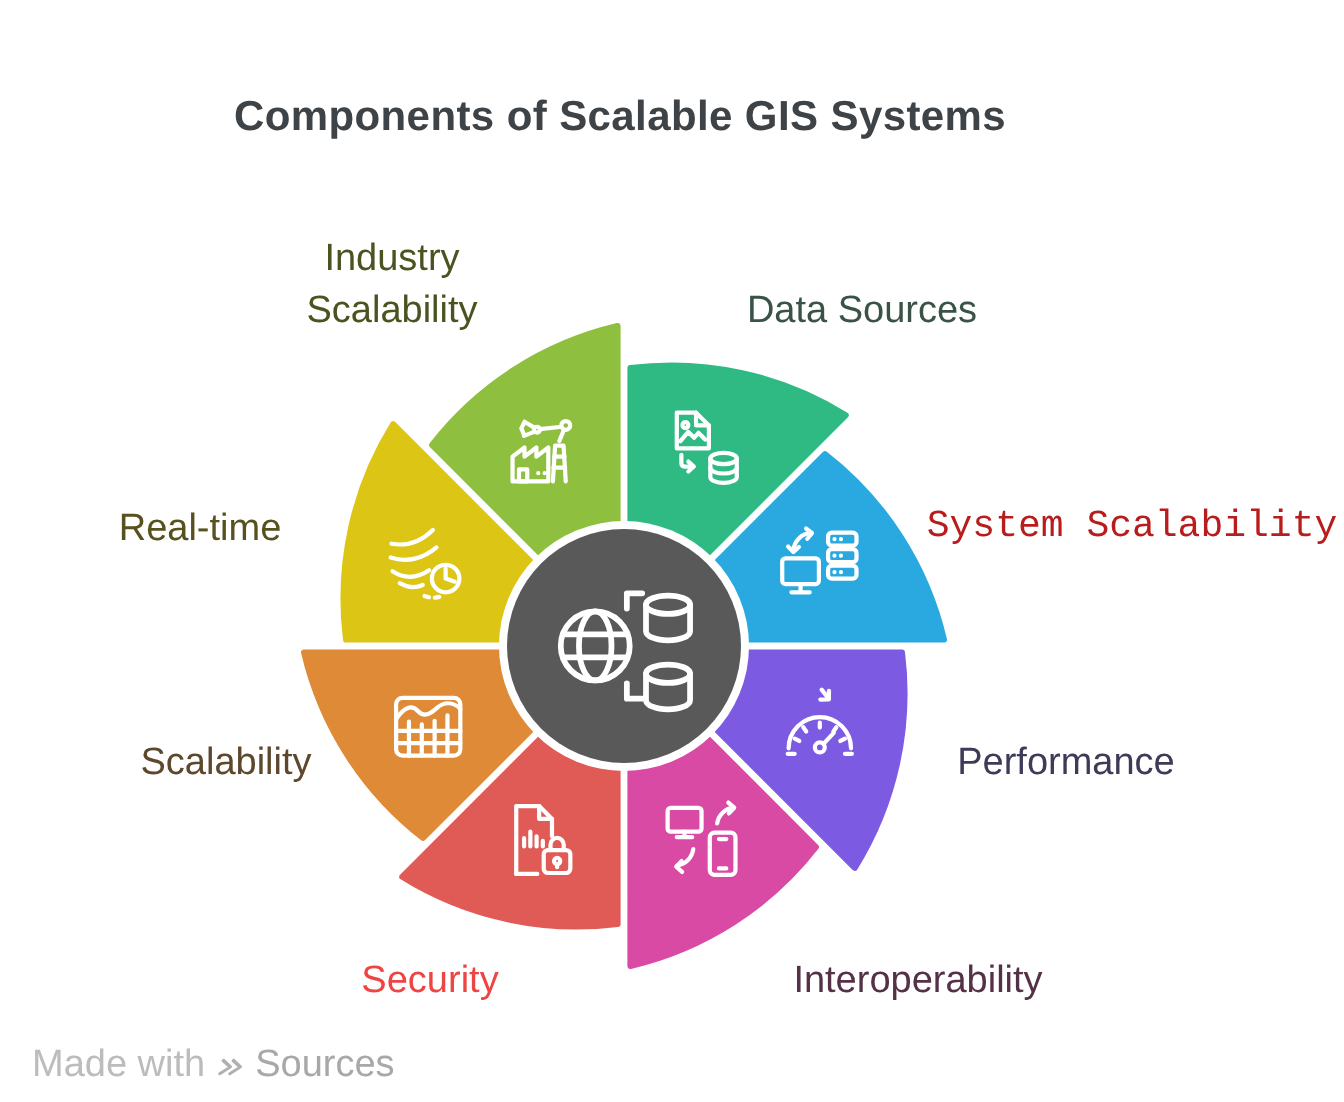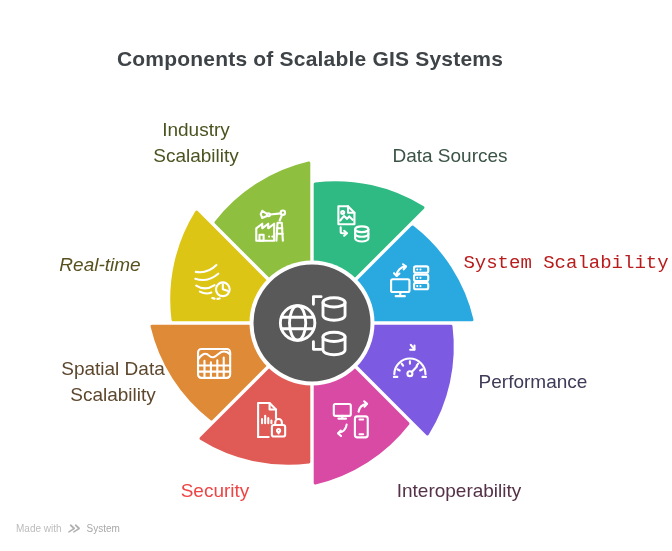--- a/index.html
+++ b/index.html
@@ -9,21 +9,21 @@
   .stage{position:relative;width:672px;height:466px;background:#fff}
   .title{position:absolute;left:310px;top:47px;transform:translateX(-50%);
          font-size:21px;font-weight:700;color:#3e4347;white-space:nowrap;letter-spacing:.2px}
   #wheel{position:absolute;left:0;top:0;display:block}
   .seg-label{position:absolute;transform:translate(-50%,-50%);text-align:center;
              font-size:19px;line-height:26px;font-weight:400}
   .seg-label div{white-space:nowrap}
   .seg-icon{stroke:#fff;fill:none;stroke-width:2.3;stroke-linecap:round;stroke-linejoin:round}
   .center-icon{stroke:#fff;fill:none;stroke-width:3;stroke-linecap:round;stroke-linejoin:round}
   .footer{position:absolute;left:16px;top:522px;display:flex;align-items:center;gap:5px;
-          font-size:10px;color:#bcbcbc}
+          font-size:19px;color:#bcbcbc}
   .footer .brand{color:#a8a8a8;font-weight:500}
   .napkin-logo{display:inline-block}
 </style>
 </head>
 <body>
 
 <div class="stage">
   <div class="title">Components of Scalable GIS Systems</div>
 
   <svg id="wheel" width="672" height="551" viewBox="0 0 672 551">
@@ -121,51 +121,50 @@
         <path d="M57.5 20.5h-8v8"></path>
         <path d="M49.5 67.5v8h8"></path>
         <ellipse cx="71" cy="26.5" rx="11.5" ry="4.8"></ellipse>
         <path d="M59.5 26.5v13.8c0 2.65 5.15 4.8 11.5 4.8s11.5-2.15 11.5-4.8V26.5"></path>
         <ellipse cx="71" cy="62.5" rx="11.5" ry="4.8"></ellipse>
         <path d="M59.5 62.5v13.8c0 2.65 5.15 4.8 11.5 4.8s11.5-2.15 11.5-4.8V62.5"></path>
       </g>
     </svg>
 
   <div id="labels">
-      <div class="seg-label" style="left: 431px; top: 156px; color: rgb(59, 83, 71); margin-left: 19px;">
+      <div class="seg-label" style="left: 431px; top: 156px; color: rgb(59, 83, 71);">
         <div>Data Sources</div>
       </div>
       <div class="seg-label" style="left: 566px; top: 263px; color: #b91c1c; font-family: Liberation Mono, monospace;">
         <div>System Scalability</div>
       </div>
       <div class="seg-label" style="left: 533px; top: 382px; color: rgb(61, 59, 88);">
         <div>Performance</div>
       </div>
       <div class="seg-label" style="left: 459px; top: 491px; color: rgb(85, 49, 72);">
         <div>Interoperability</div>
       </div>
       <div class="seg-label" style="left: 215px; top: 491px; color: #ef4444;">
         <div>Security</div>
       </div>
       <div class="seg-label" style="left: 113px; top: 382px; color: rgb(93, 71, 45);">
-        <div>Spatial Data</div>
         <div>Scalability</div>
       </div>
-      <div class="seg-label" style="left: 100px; top: 265px; color: rgb(87, 81, 30); font-style: italic;">
+      <div class="seg-label" style="left: 100px; top: 265px; color: rgb(87, 81, 30);">
         <div>Real-time</div>
       </div>
       <div class="seg-label" style="left: 196px; top: 143px; color: rgb(74, 84, 32);">
         <div>Industry</div>
         <div>Scalability</div>
       </div>
     </div>
 
   <div class="footer">
     <span>Made with</span>
     <svg class="napkin-logo" width="15" height="13" viewBox="0 0 15 13">
       <g transform="skewX(-14) translate(2.2 0)" fill="none" stroke="#b0b0b0" stroke-width="1.6" stroke-linecap="round" stroke-linejoin="round">
         <path d="M2.2 3.2 6.6 6.5 2.2 9.8"></path>
         <path d="M7.2 3.2 11.6 6.5 7.2 9.8"></path>
       </g>
     </svg>
-    <span class="brand">System</span>
+    <span class="brand">Sources</span>
   </div>
 </div>
 
 </body></html>

